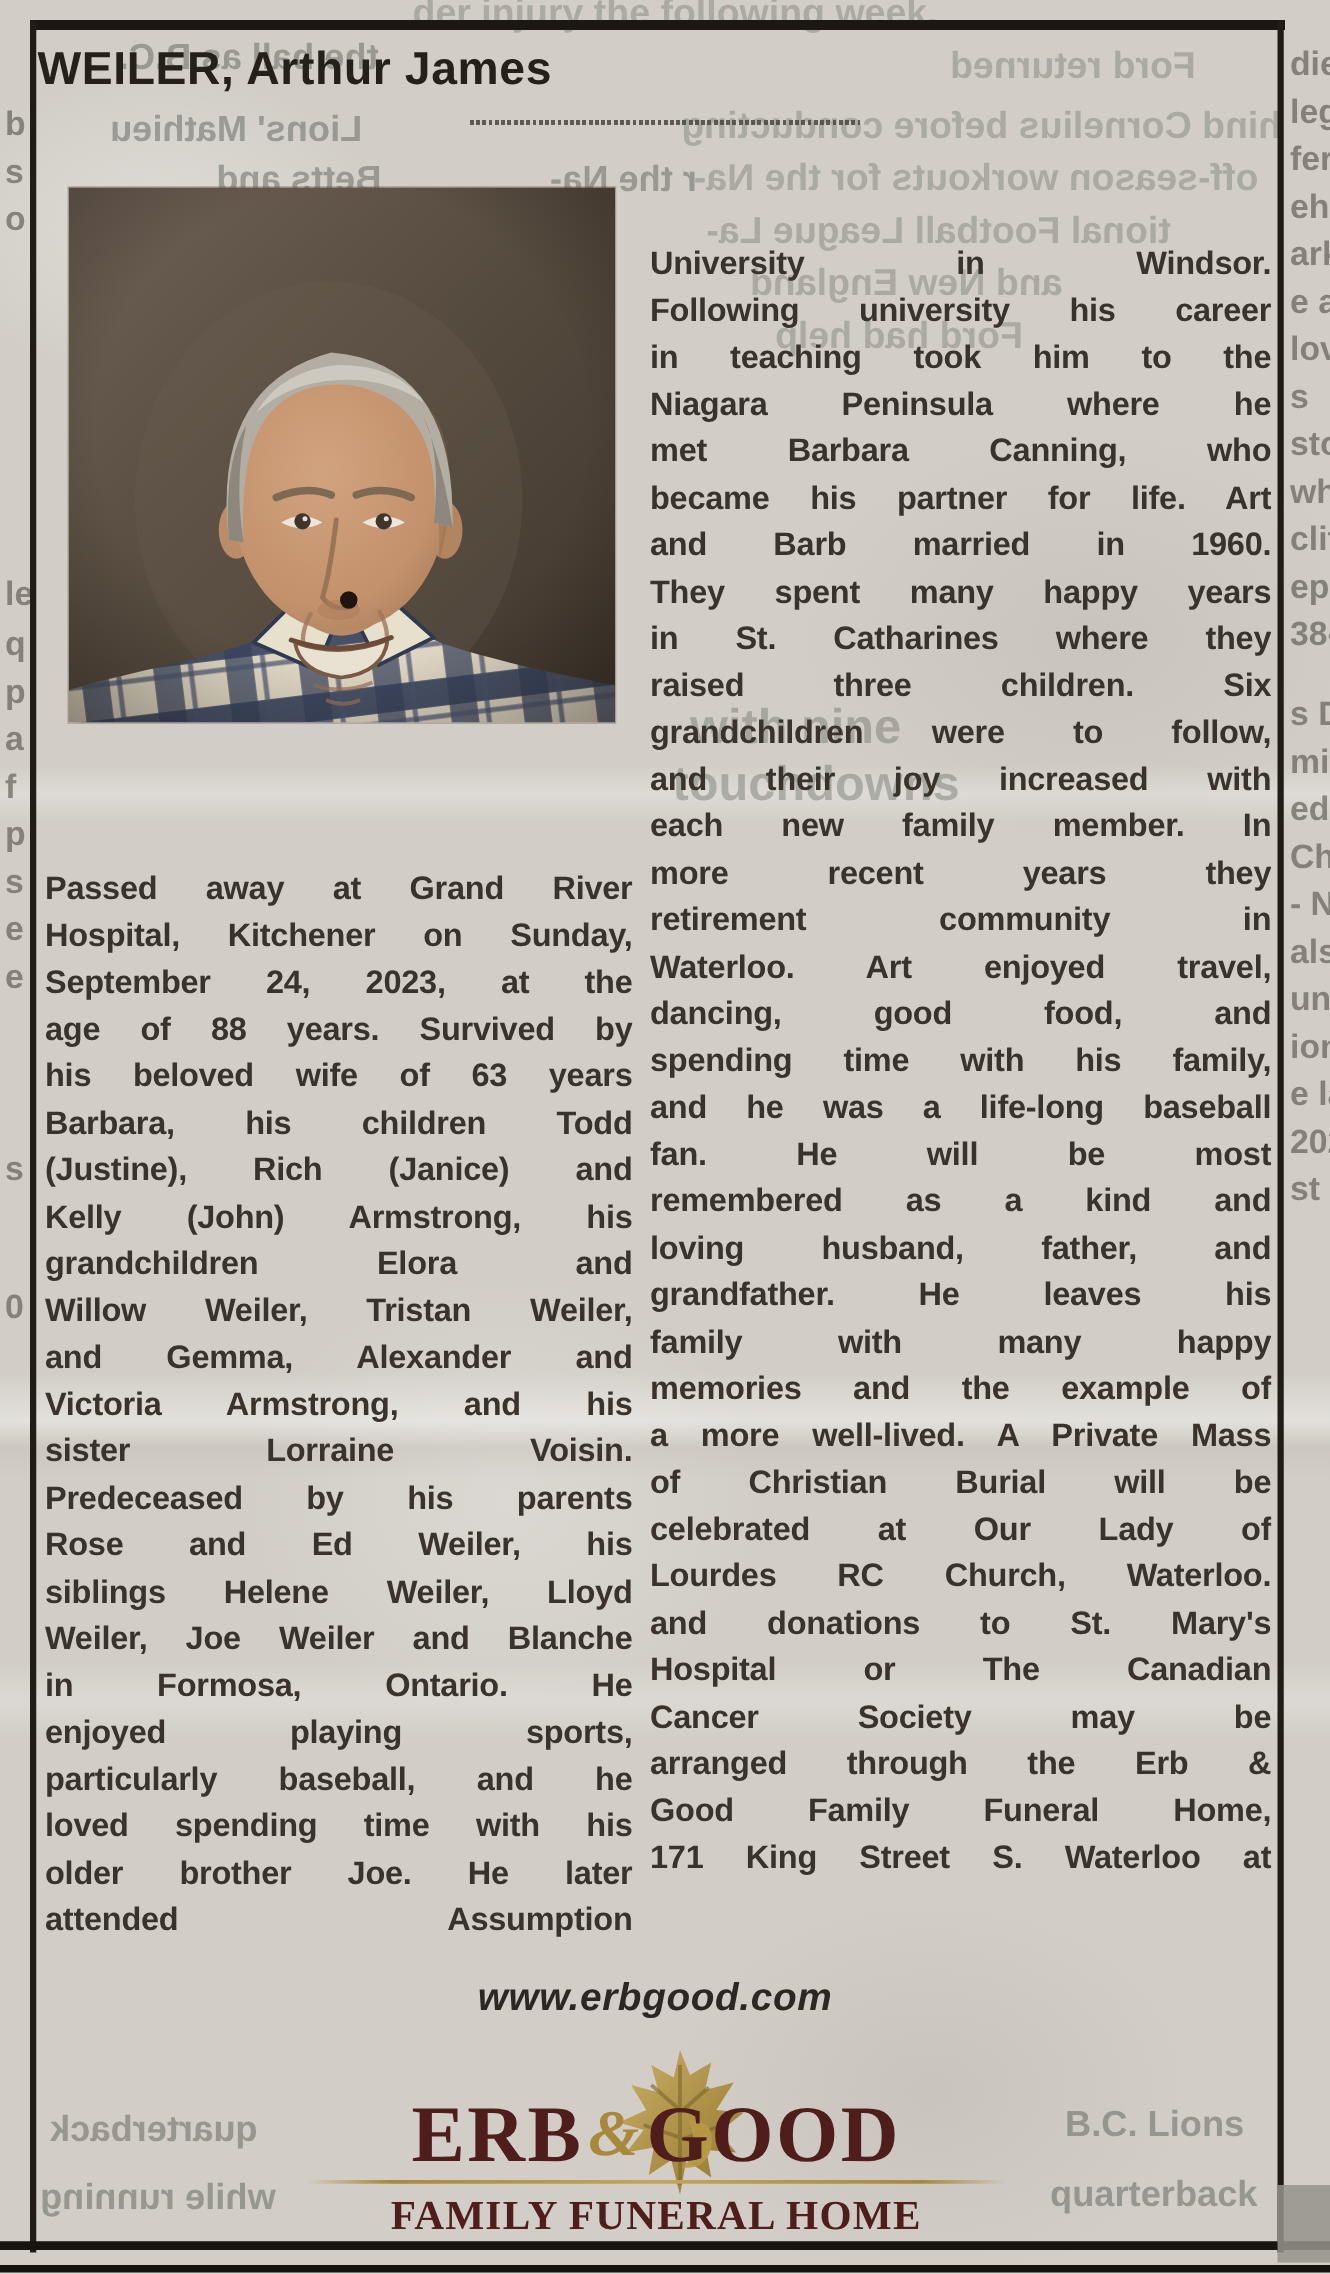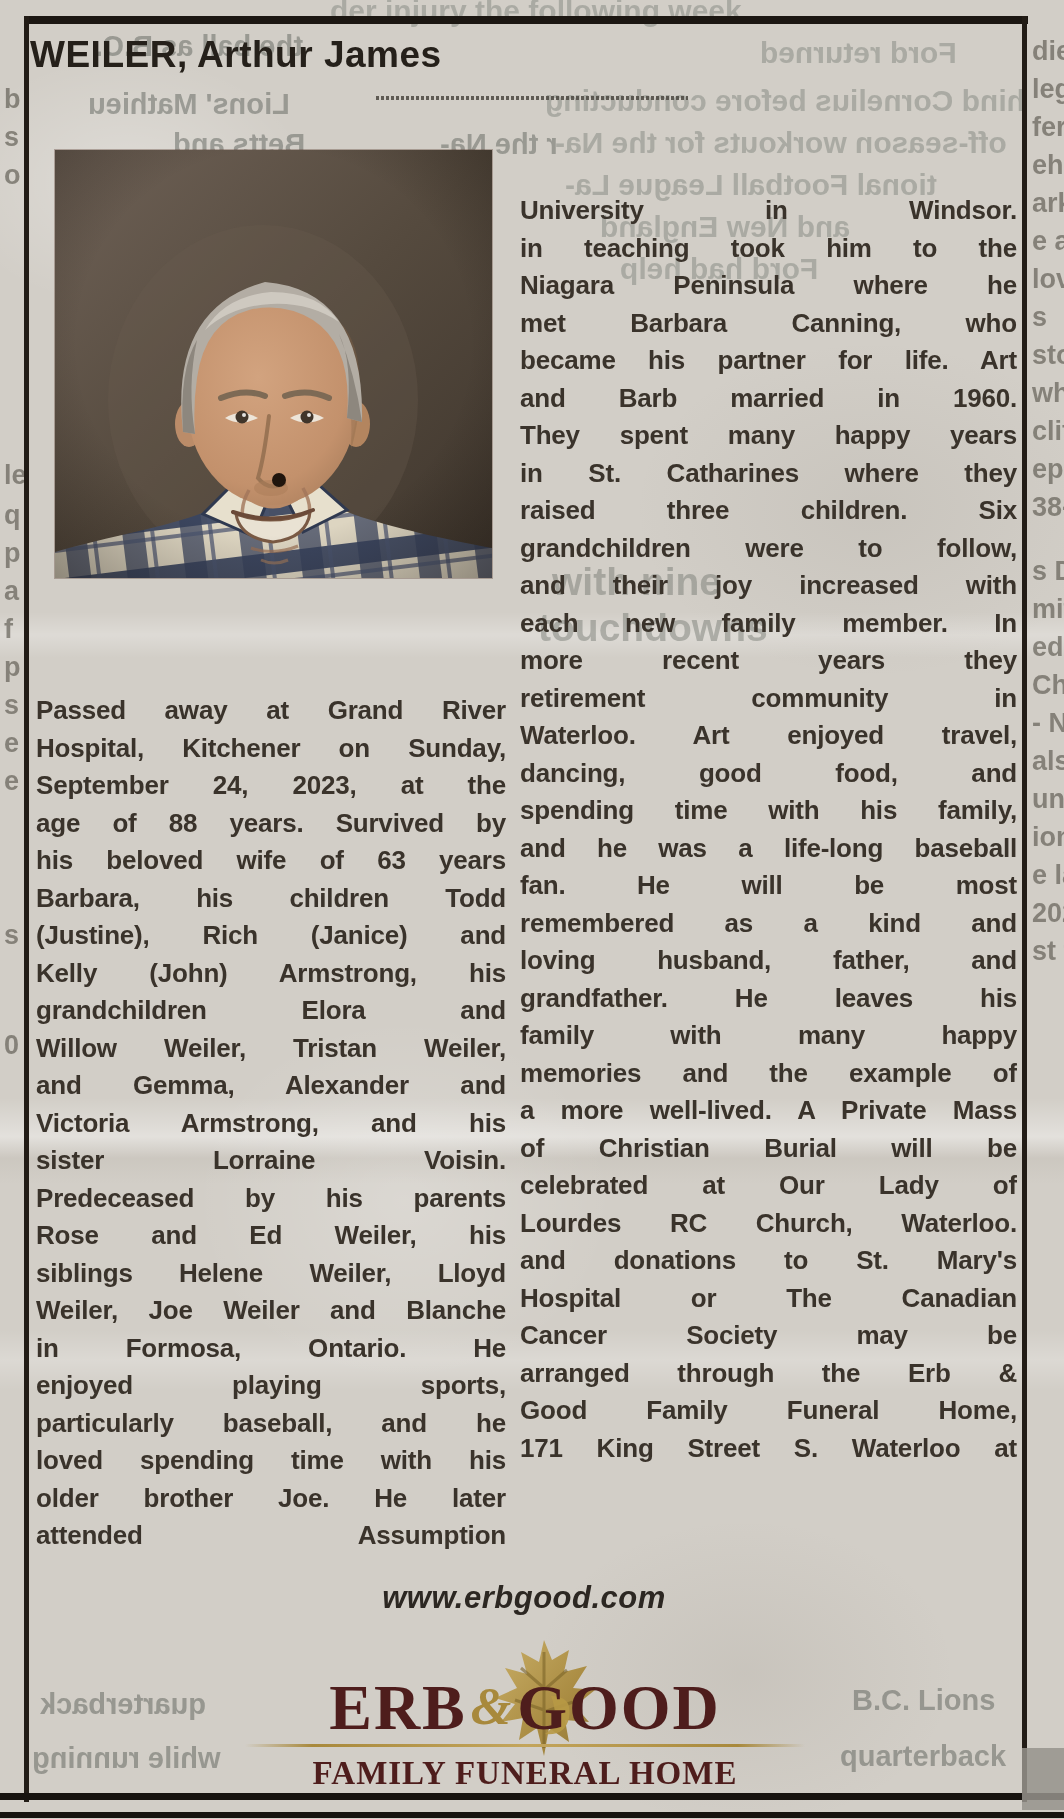--- a/index.html
+++ b/index.html
@@ -217,20 +217,21 @@
       <div class="line">Weiler, Joe Weiler and Blanche</div>
       <div class="line">in Formosa, Ontario. He</div>
       <div class="line">enjoyed playing sports,</div>
       <div class="line">particularly baseball, and he</div>
       <div class="line">loved spending time with his</div>
       <div class="line">older brother Joe. He later</div>
       <div class="line">attended Assumption</div>
     </div>
   <div class="col col-right" id="right-col">
       <div class="line">University in Windsor.</div>
+      <div class="line">Following university his career</div>
       <div class="line">in teaching took him to the</div>
       <div class="line">Niagara Peninsula where he</div>
       <div class="line">met Barbara Canning, who</div>
       <div class="line">became his partner for life. Art</div>
       <div class="line">and Barb married in 1960.</div>
       <div class="line">They spent many happy years</div>
       <div class="line">in St. Catharines where they</div>
       <div class="line">raised three children. Six</div>
       <div class="line">grandchildren were to follow,</div>
       <div class="line">and their joy increased with</div>

